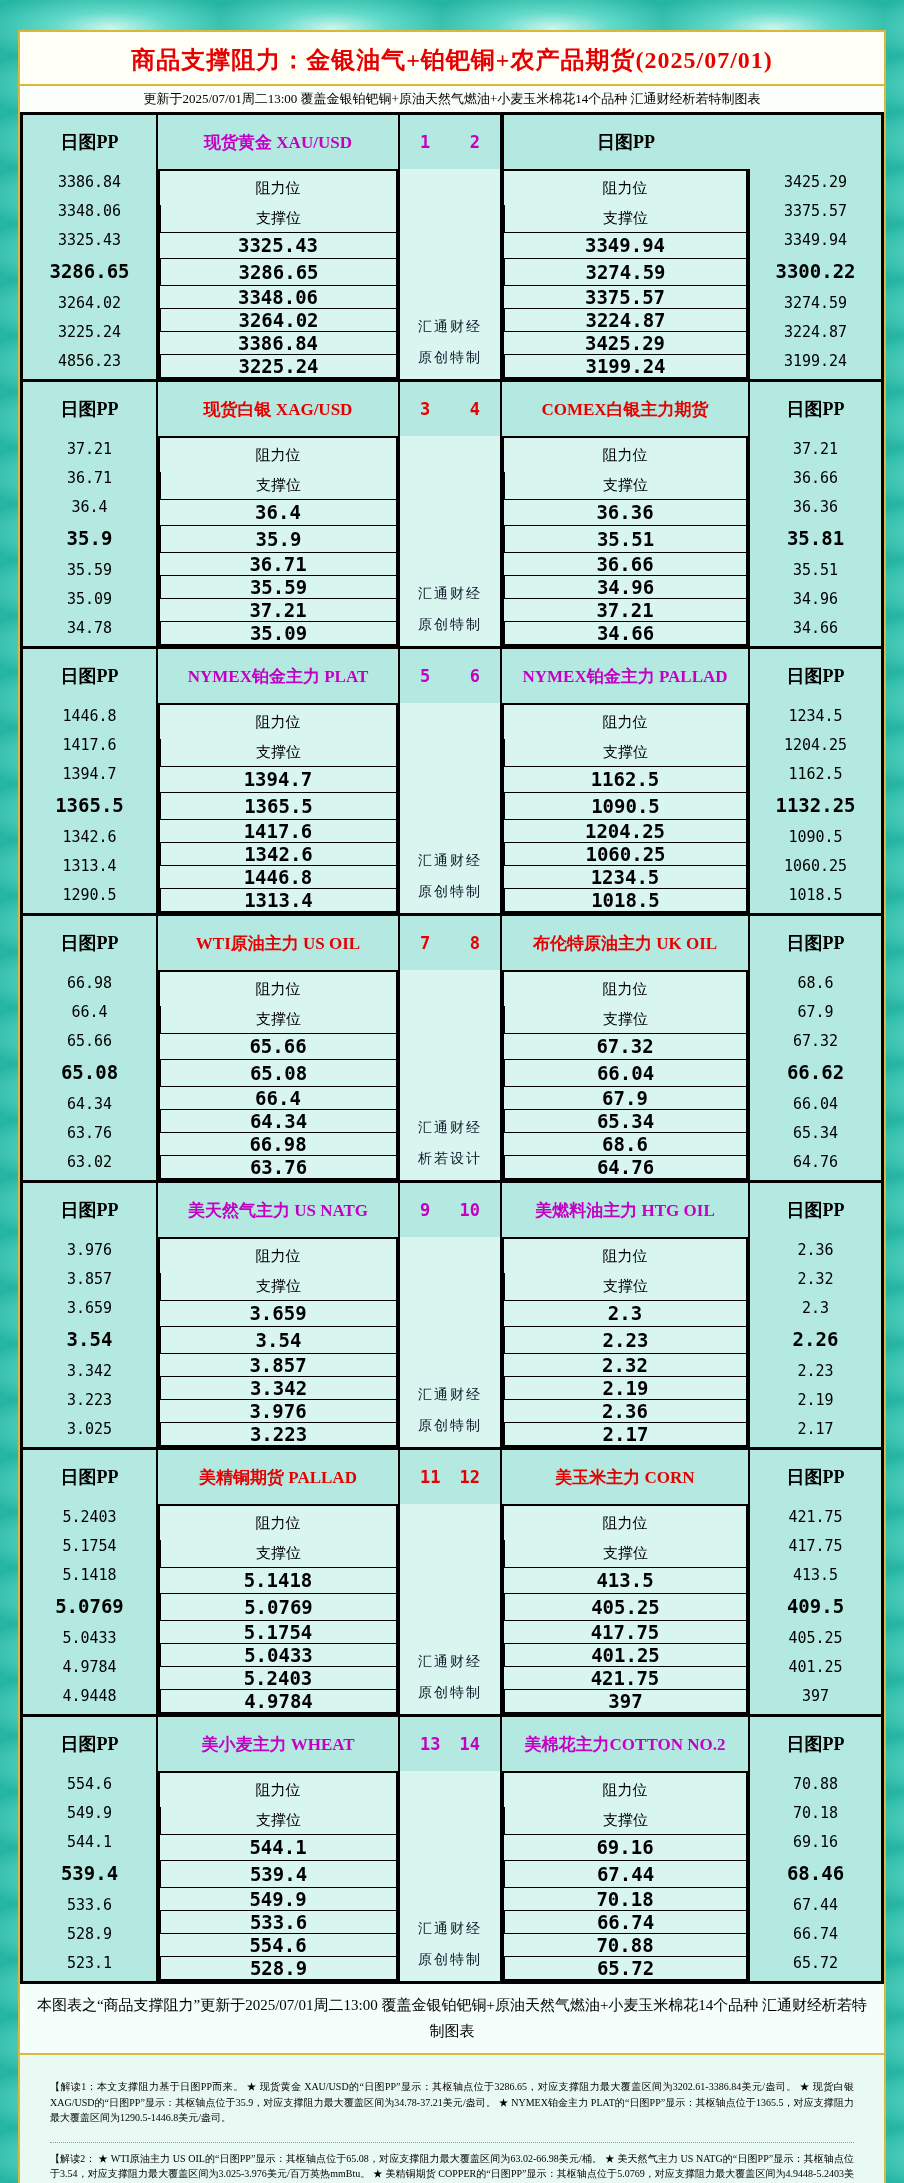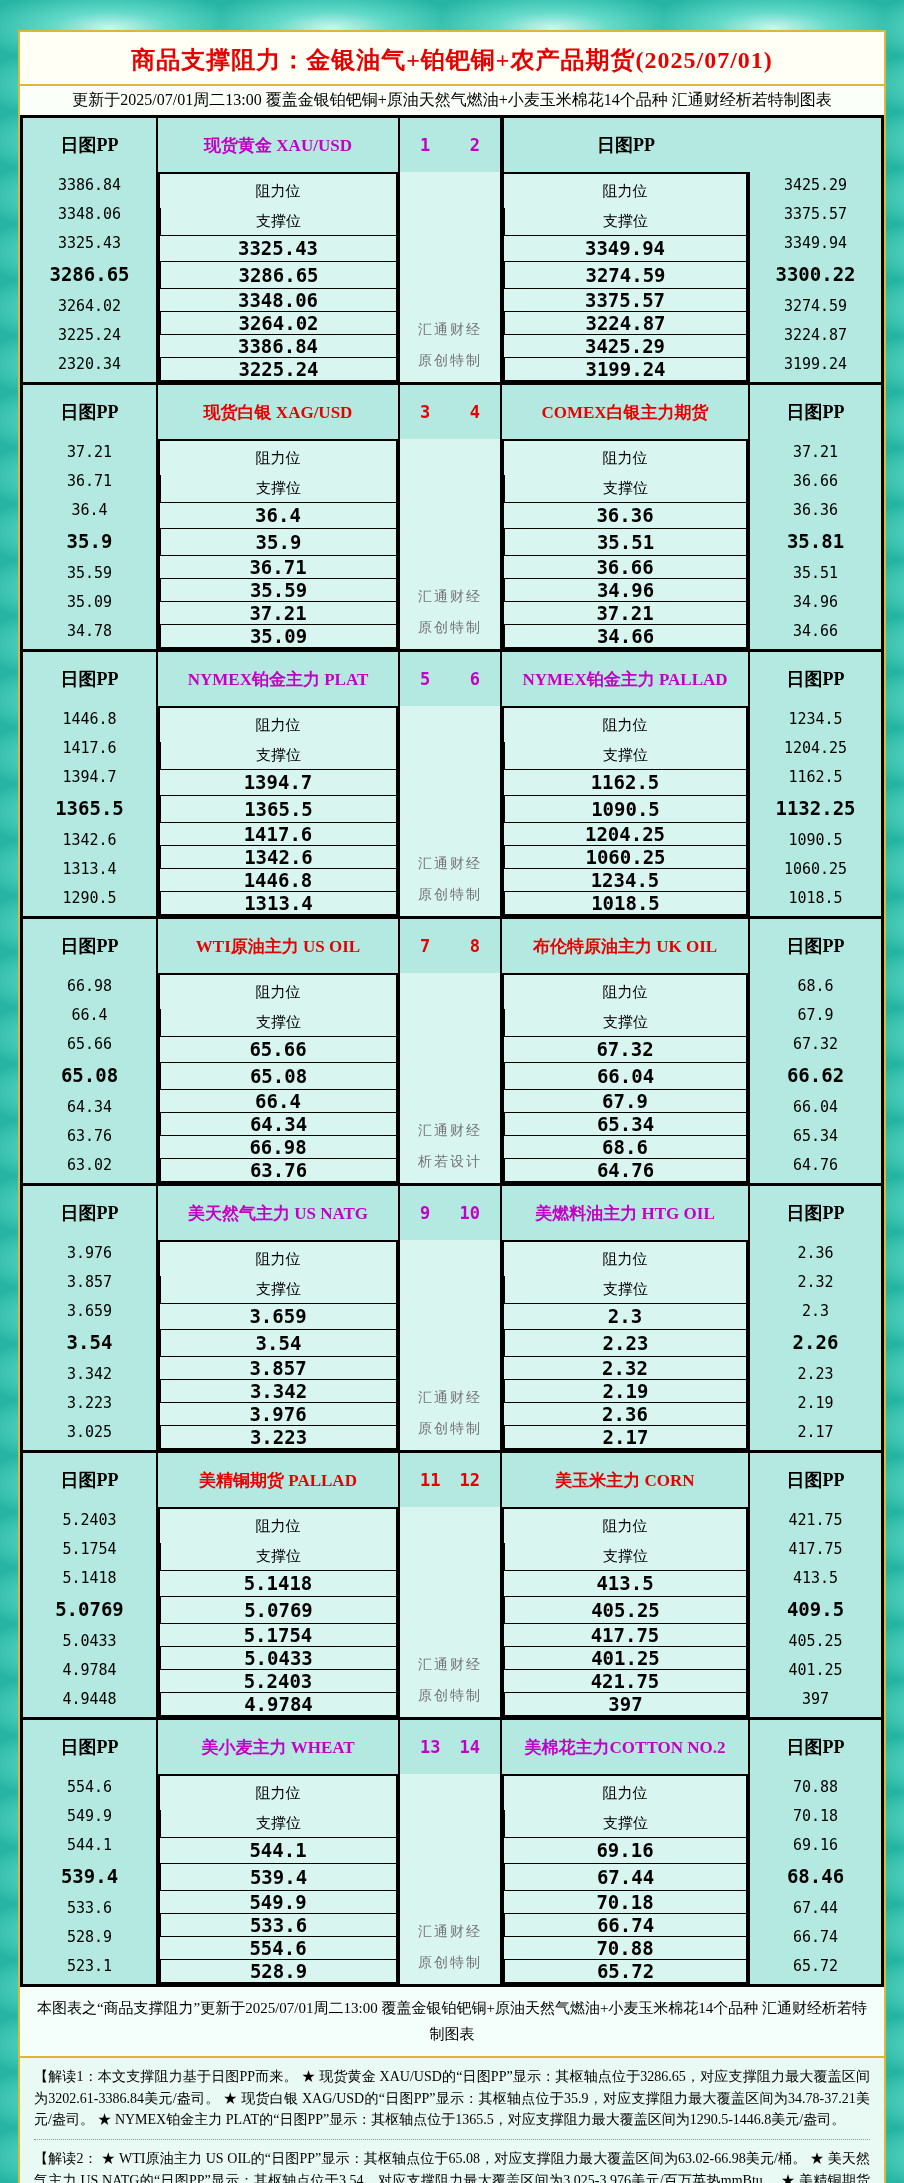--- a/index.html
+++ b/index.html
@@ -12,21 +12,21 @@
     background-size:221px 56px;
   }
   .page{padding:30px 18px 28px;box-sizing:border-box;}
   .content{border:2px solid #d9b83a;background:#f2fdf9;}
   .title{
     background:#fffff6;text-align:center;font-weight:bold;
     font-size:24px;color:#e60000;padding:12px 4px 8px;letter-spacing:1px;
   }
   .subtitle{
     background:#fbfff9;border-top:2px solid #d9b83a;text-align:center;
-    font-size:16px;padding:4px 2px;white-space:nowrap;overflow:hidden;
+    font-size:13px;padding:4px 2px;white-space:nowrap;overflow:hidden;
   }
   .table-outer{border:3px solid #000;}
   .section{border-bottom:3px solid #000;}
   .section:last-child{border-bottom:none;}
   .sec-header,.sec-body{display:grid;grid-template-columns:135px 240px 104px 246px 133px;background:#b3e9e1;}
   .sec-header{height:54px;}
   .sec-body{height:210px;}
   .hcell{display:flex;align-items:center;justify-content:center;height:100%;box-sizing:border-box;}
   .pp-h{font-weight:bold;font-size:18px;}
   .hd-name{font-weight:bold;font-size:17px;text-align:center;}
@@ -48,27 +48,27 @@
   }
   .itable>div{display:flex;align-items:center;justify-content:center;border-left:1px solid #000;border-top:1px solid #000;}
   .itable>div:nth-child(odd){border-left:none;}
   .itable>div:nth-child(-n+2){border-top:none;}
   .th{font-size:15px;}
   .tv{font-size:19px;font-weight:bold;font-family:"DejaVu Sans Mono",monospace;}
   .mid-col{
     background:#d8f5f0;border-left:2px solid #000;border-right:2px solid #000;box-sizing:border-box;
     display:flex;flex-direction:column;justify-content:flex-end;align-items:center;gap:13px;padding-bottom:12px;
   }
-  .wm-line{color:#737373;font-size:14px;letter-spacing:2px;}
+  .wm-line{color:#0f172a;font-size:14px;letter-spacing:2px;}
   .footer{
     background:#f4fefa;text-align:center;font-size:15px;line-height:1.7;
     padding:9px 16px;border-bottom:2px solid #d9b83a;
   }
   .notes{background:#e9f9f4;position:relative;padding:8px 14px 30px;}
-  .note{margin:0;font-size:14px;line-height:1.55;text-align:justify;}
+  .note{margin:16px;font-size:10px;line-height:1.55;text-align:justify;}
   .note + .note{border-top:1px dotted #7fa79f;margin-top:8px;padding-top:8px;}
 </style>
 </head>
 <body>
 
 <div class="page">
   <div class="content">
     <div class="title">商品支撑阻力：金银油气+铂钯铜+农产品期货(2025/07/01)</div>
     <div class="subtitle">更新于2025/07/01周二13:00  覆盖金银铂钯铜+原油天然气燃油+小麦玉米棉花14个品种  汇通财经析若特制图表</div>
     <div class="table-outer" id="sections">
@@ -83,21 +83,21 @@
             <div class="hcell pp-h b-l">日图PP</div>
           </div>
           <div class="sec-body">
             <div class="pp-col b-r">
               <div class="pp-val">3386.84</div>
               <div class="pp-val">3348.06</div>
               <div class="pp-val">3325.43</div>
               <div class="pp-val pivot">3286.65</div>
               <div class="pp-val">3264.02</div>
               <div class="pp-val">3225.24</div>
-              <div class="pp-val">2320.34</div>
+              <div class="pp-val">4856.23</div>
             </div>
             <div class="itable">
               <div class="th">阻力位</div>
               <div class="th">支撑位</div>
               <div class="tv">3325.43</div>
               <div class="tv">3286.65</div>
               <div class="tv">3348.06</div>
               <div class="tv">3264.02</div>
               <div class="tv">3386.84</div>
               <div class="tv">3225.24</div>

